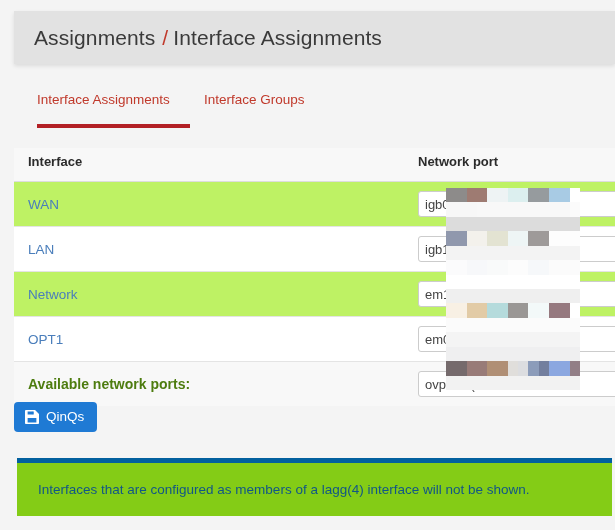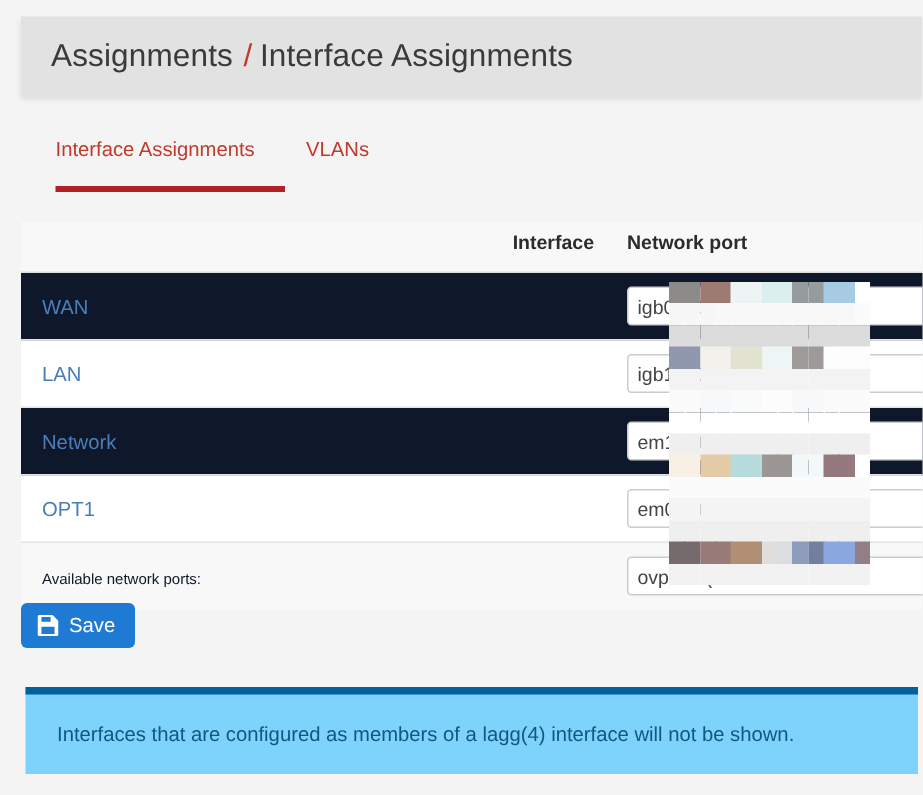--- a/index.html
+++ b/index.html
@@ -94,47 +94,47 @@
   }
   table.assign th {
     text-align: left;
     font-size: 13px;
     font-weight: bold;
     color: #2b2b2b;
     padding: 6px 8px 12px 14px;
     border-bottom: 1px solid #dddddd;
     background: #f8f8f8;
   }
-  table.assign th.col-iface { width: 368px; text-align: right; }
+  table.assign th.col-iface { width: 368px; }
   table.assign th.col-port  { width: 332px; }
 
   table.assign td {
     padding: 9px 8px 9px 14px;
     border-bottom: 1px solid #e4e4e4;
     vertical-align: middle;
     height: 24px;
   }
-  table.assign tr.row-odd td  { background: #0f172a; }
+  table.assign tr.row-odd td  { background: #bef264; }
   table.assign tr.row-even td { background: #ffffff; }
   table.assign tr.row-footer td {
     background: #f8f8f8;
     border-bottom: none;
   }
 
   .iface-link {
     color: #4a7ebb;
     text-decoration: none;
     font-size: 13.5px;
     cursor: pointer;
   }
 
   .footer-label {
-    font-weight: normal;
-    color: #0f172a;
-    font-size: 10px;
+    font-weight: bold;
+    color: #4d7c0f;
+    font-size: 14px;
   }
 
   select.port-select {
     width: 300px;
     height: 26px;
     font-family: "Liberation Sans", sans-serif;
     font-size: 13px;
     color: #444444;
     background: #ffffff;
     border: 1px solid #cccccc;
@@ -168,21 +168,21 @@
   }
   .btn-save .save-icon svg { display: block; }
 
   
   .alert-info {
     position: absolute;
     left: 17px;
     top: 458px;
     right: 3px;
     height: 58px;
-    background: #7dd3fc;
+    background: #84cc16;
     border-top: 5px solid #02609e;
     box-sizing: border-box;
     display: flex;
     align-items: center;
     padding-left: 21px;
   }
   .alert-info .alert-text {
     color: #125687;
     font-size: 13.5px;
   }
@@ -205,21 +205,21 @@
 <body>
 
 <div class="breadcrumb-bar">
   <div class="breadcrumb">
     <span>Assignments</span><span class="crumb-sep">/</span><span>Interface Assignments</span>
   </div>
 </div>
 
 <nav class="tabs">
   <a class="tab tab-0 active">Interface Assignments</a>
-  <a class="tab tab-3">VLANs</a>
+  <a class="tab tab-1">Interface Groups</a>
 </nav>
 
 <div class="panel">
   <table class="assign">
     <thead>
       <tr>
         <th class="col-iface">Interface</th>
         <th class="col-port">Network port</th>
       </tr>
     </thead>
@@ -279,21 +279,21 @@
 </div>
 
 <div class="save-row">
   <button class="btn-save">
     <span class="save-icon">
       <svg width="14" height="14" viewBox="0 0 16 16" aria-hidden="true">
         <path fill="#ffffff" d="M11.5 0H1.25C0.56 0 0 0.56 0 1.25v13.5C0 15.44 0.56 16 1.25 16h13.5c0.69 0 1.25-0.56 1.25-1.25V4.5L11.5 0zM3 1.6h7v3.6H3V1.6zM13 14.4H3V9h10v5.4z"></path>
         <rect x="7.6" y="2.1" width="1.5" height="2.6" fill="#1f7ad4"></rect>
       </svg>
     </span>
-    <span>Save</span>
+    <span>QinQs</span>
   </button>
 </div>
 
 <div class="alert-info">
   <span class="alert-text">Interfaces that are configured as members of a lagg(4) interface will not be shown.</span>
 </div>
 
 <div class="redaction" id="redaction">
     <div class="px" style="left: 0px; top: 0px; width: 10.9077px; height: 15.0286px; background: rgb(141, 139, 138);"></div>
     <div class="px" style="left: 10.3077px; top: 0px; width: 10.9077px; height: 15.0286px; background: rgb(141, 139, 138);"></div>

